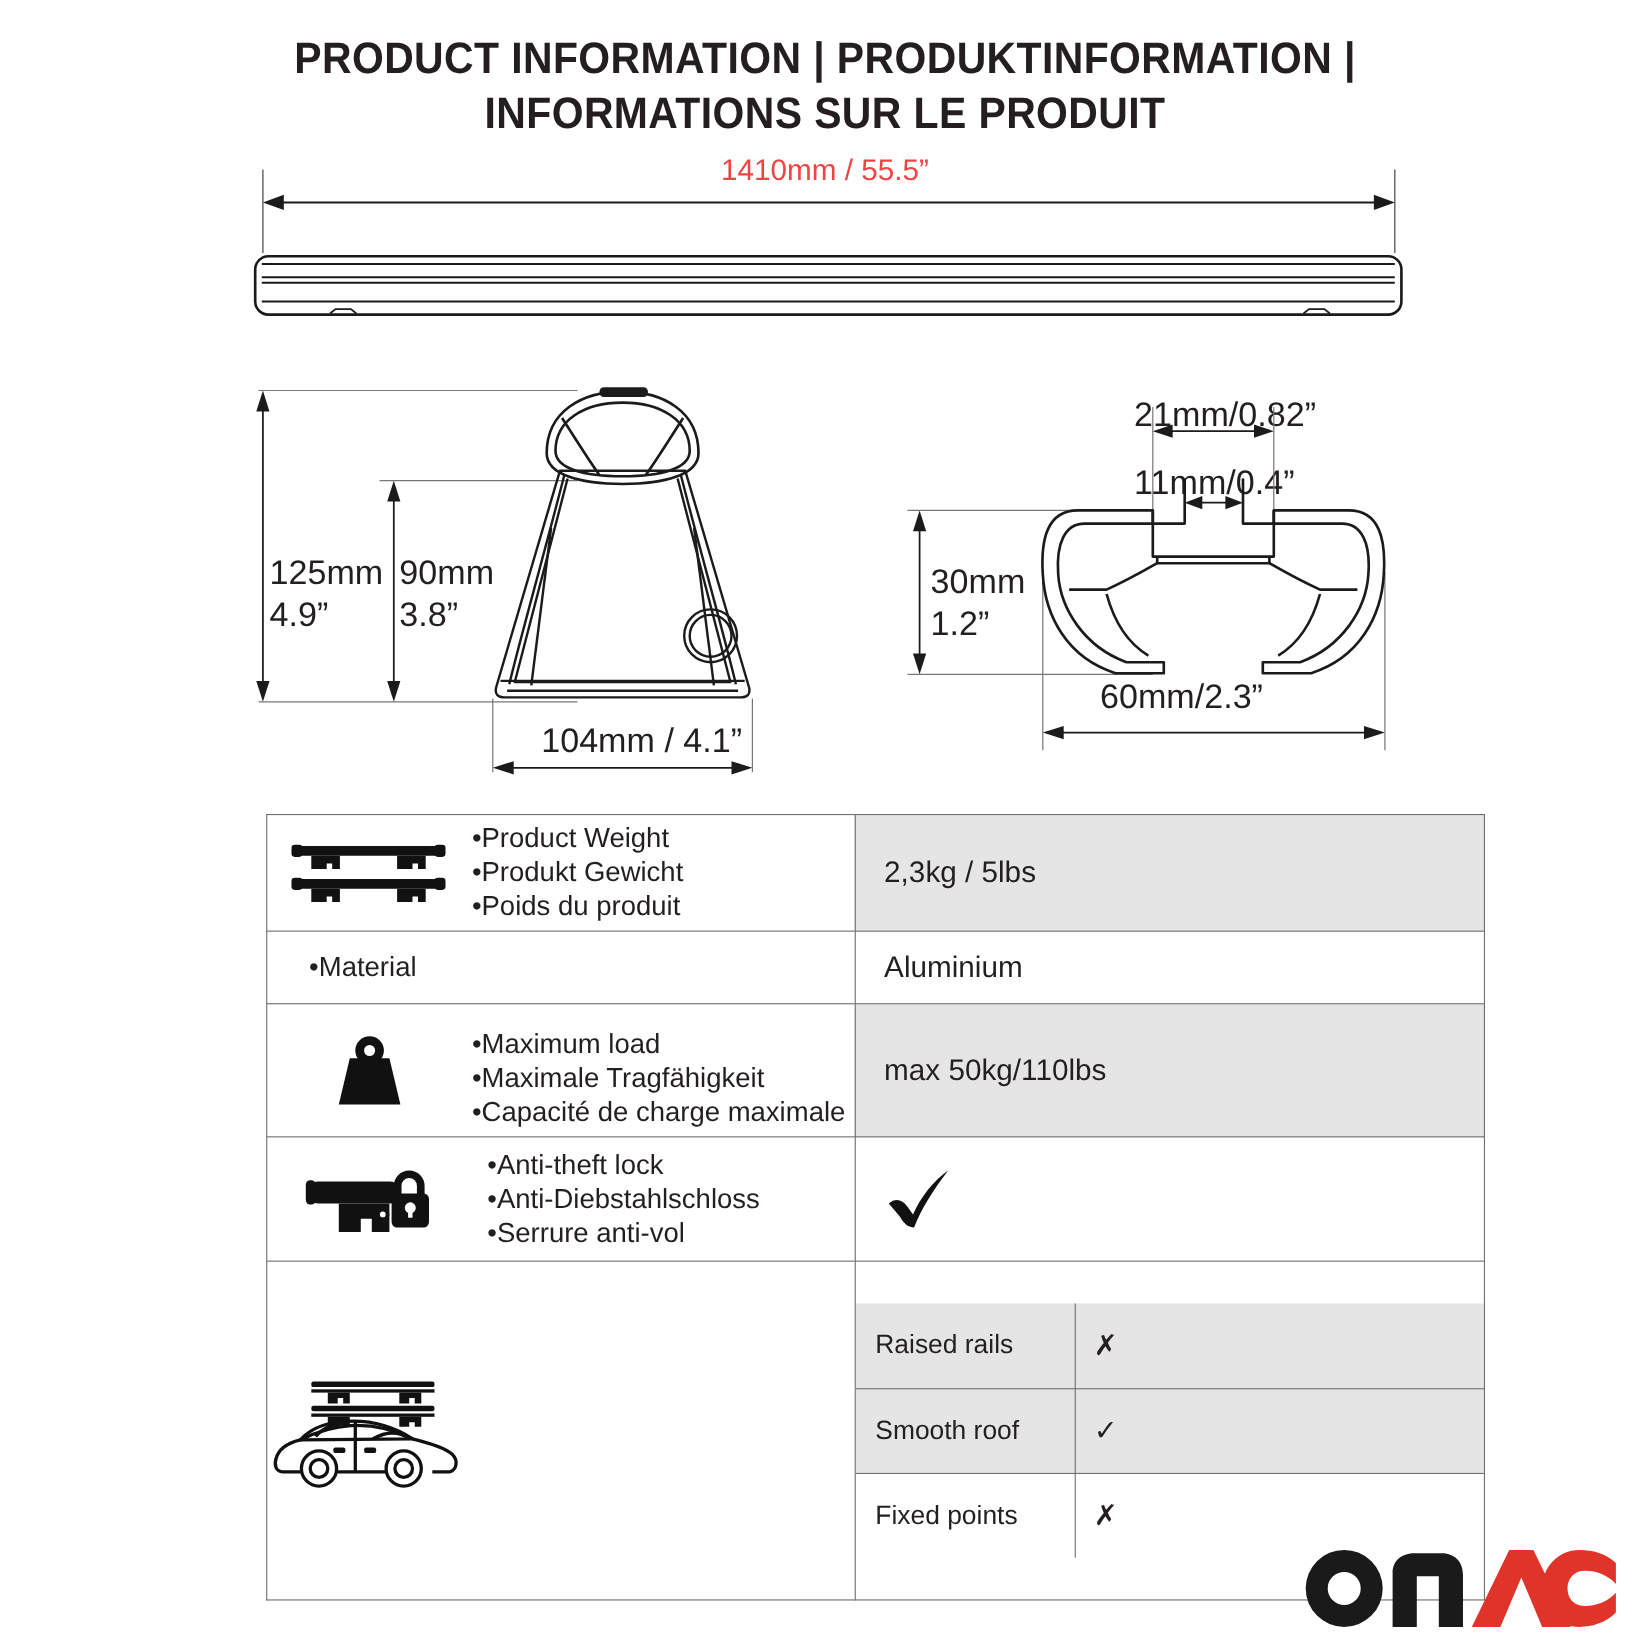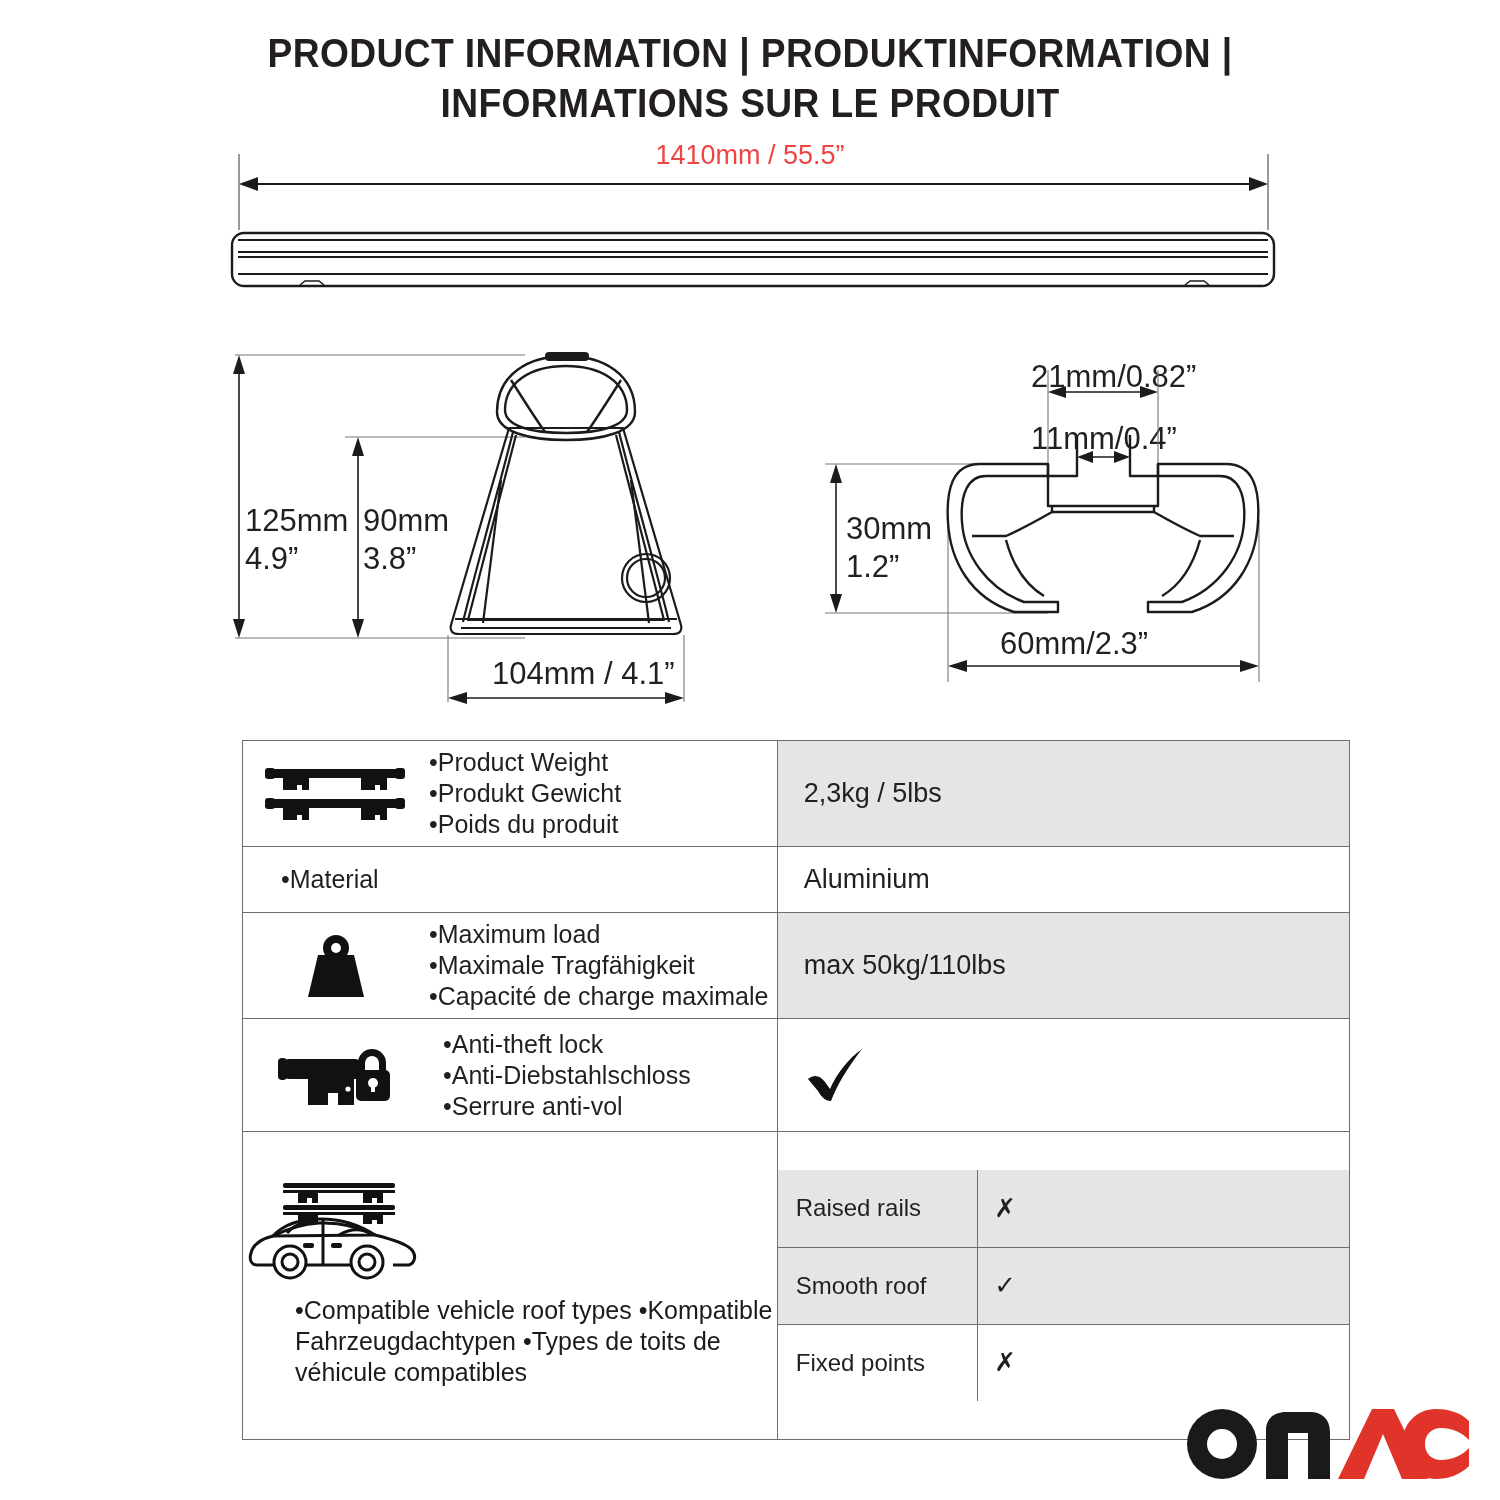--- a/index.html
+++ b/index.html
@@ -229,21 +229,21 @@
     </g>
     <rect x="320" y="12" width="44" height="9" rx="4" fill="#1b1b1b"></rect>
   </svg>
 
   <div class="big-dim" style="left:1031px; top:18px;">21mm/0.82”</div>
   <div class="big-dim" style="left:1031px; top:80px;">11mm/0.4”</div>
   <div class="big-dim" style="left:846px; top:170px;">
     <span>30mm</span><br>
     <span>1.2”</span>
   </div>
-  <div class="big-dim" style="left:1000px; top:285px;">60mm/2.3”</div>
+  <div class="big-dim" style="left:1000px; top:275px;">60mm/2.3”</div>
 
   <svg width="500" height="370" viewBox="0 0 500 370" style="position:absolute;left:800px;top:0;">
 
     <line x1="248" y1="30" x2="248" y2="128" stroke="#777" stroke-width="1.1"></line>
     <line x1="358" y1="30" x2="358" y2="128" stroke="#777" stroke-width="1.1"></line>
     <line x1="252" y1="52" x2="354" y2="52" stroke="#1b1b1b" stroke-width="1.6"></line>
     <polygon points="248,52 266,46 266,58" fill="#1b1b1b"></polygon>
     <polygon points="358,52 340,46 340,58" fill="#1b1b1b"></polygon>
 
     <line x1="277" y1="95" x2="277" y2="132" stroke="#777" stroke-width="1.1"></line>
@@ -339,21 +339,21 @@
         <div class="row-inner">
           <div class="icon-cell">
             <svg width="76" height="70" viewBox="0 0 76 70">
               <g fill="#111">
                 <path d="M20 24 L56 24 L66 66 L10 66 Z"></path>
                 <circle cx="38" cy="17" r="13"></circle>
               </g>
               <circle cx="38" cy="17" r="5" fill="#fff"></circle>
             </svg>
           </div>
-          <div class="txt-cell bullets" style="padding-left:0;">
+          <div class="txt-cell bullets" style="padding-left:0;margin-top:15px;">
             <span class="b">•Maximum load</span>
             <span class="b">•Maximale Tragfähigkeit</span>
             <span class="b">•Capacité de charge maximale</span>
           </div>
         </div>
       </td>
       <td class="c-right shaded">
         <div class="val">max 50kg/110lbs</div>
       </td>
     </tr>
@@ -422,26 +422,20 @@
               <circle cx="124" cy="85" r="16"></circle>
               <circle cx="124" cy="85" r="8"></circle>
               <line x1="80" y1="58" x2="80" y2="88"></line>
             </g>
             <g fill="#111">
               <rect x="60" y="66" width="11" height="5" rx="2"></rect>
               <rect x="88" y="66" width="11" height="5" rx="2"></rect>
             </g>
           </svg>
         </div>
-        <div class="compat-text">
-          <span class="b">•Compatible vehicle roof types</span>
-          <span class="b">•Kompatible Fahrzeugdachtypen</span>
-          <span class="b">•Types de toits de véhicule</span>
-          <span class="b">compatibles</span>
-        </div>
       </td>
       <td class="c-right" style="padding:0;">
         <table class="sub-table">
           <tbody>
             <tr>
               <td class="lbl shaded">Raised rails</td>
               <td class="mark shaded">✗</td>
             </tr>
             <tr>
               <td class="lbl shaded">Smooth roof</td>

